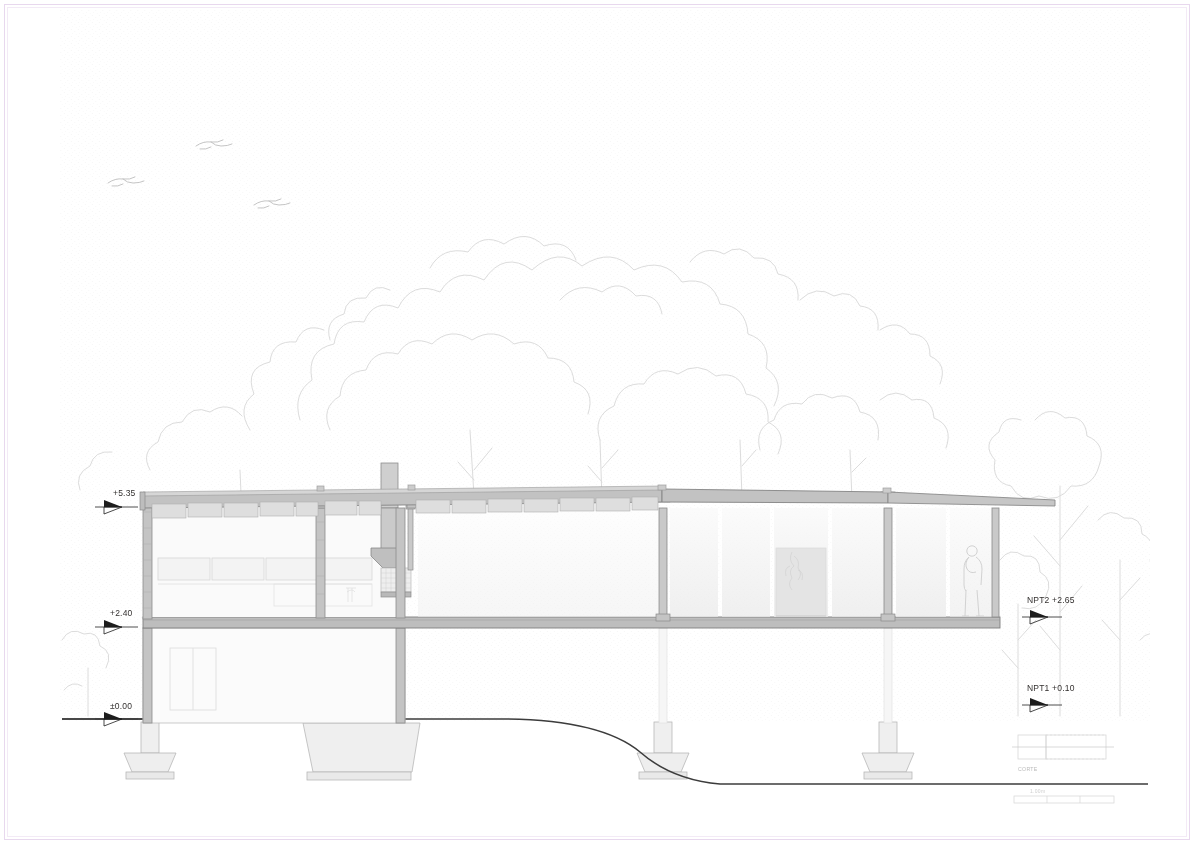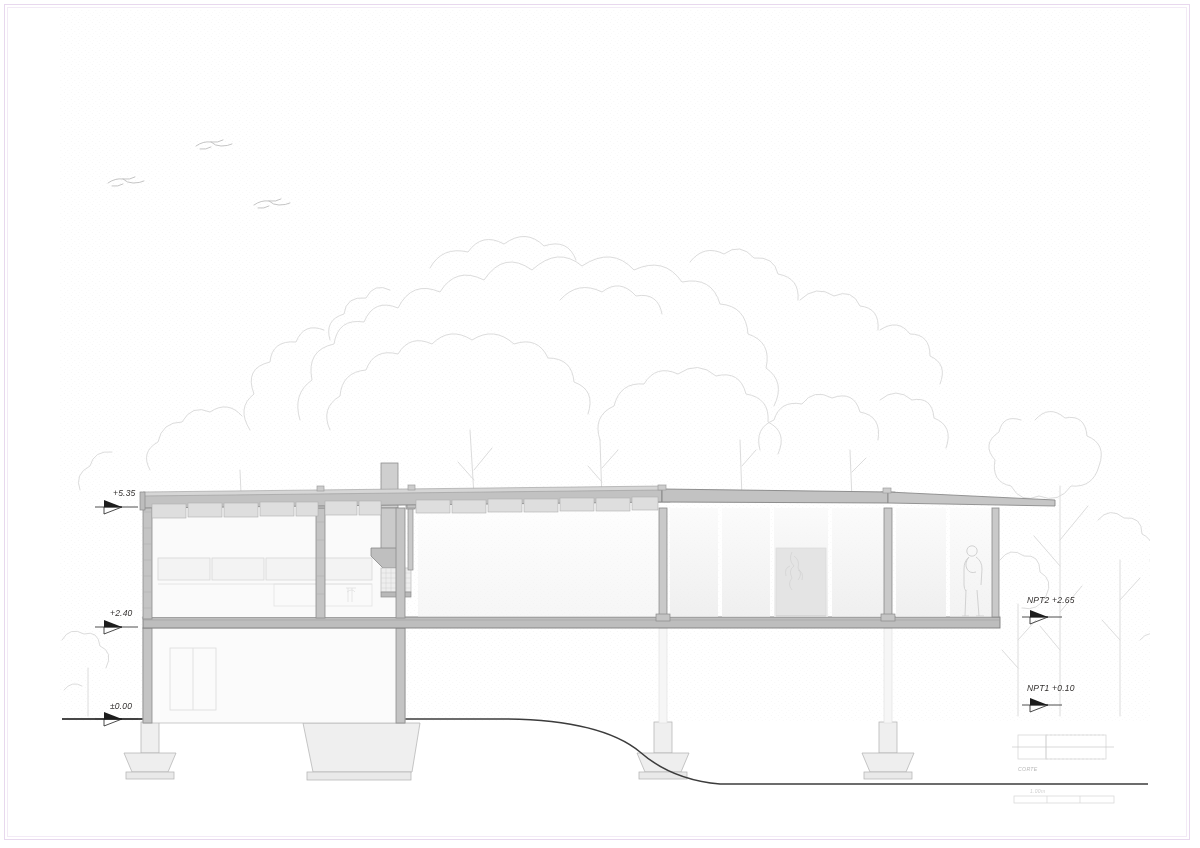--- a/index.html
+++ b/index.html
@@ -1,18 +1,18 @@
 <!DOCTYPE html>
 <html><head>
 <meta charset="utf-8">
 <style>
   html,body{margin:0;padding:0;background:#ffffff;}
   body{width:1200px;height:848px;overflow:hidden;
        font-family:"Liberation Sans","DejaVu Sans",sans-serif;}
-  #sheet{position:relative;width:1088px;height:848px;background:#ffffff;font-style:italic;}
+  #sheet{position:relative;width:1088px;height:848px;background:#ffffff;}
   #border-frame{position:absolute;left:4px;top:4px;width:1186px;height:836px;
        border:1px solid #e8d8ee;box-sizing:border-box;pointer-events:none;}
   #border-frame2{position:absolute;left:7px;top:7px;width:1180px;height:830px;
        border:1px solid #f3eaf6;box-sizing:border-box;pointer-events:none;}
   svg#draw{position:absolute;left:0;top:0;width:1200px;height:848px;display:block;}
   .lvl-text{font-size:8.5px;fill:#33302f;font-family:"Liberation Sans",sans-serif;
        letter-spacing:.2px;}
   .tiny-text{font-size:5.2px;fill:#b9b9b9;font-family:"Liberation Sans",sans-serif;
        letter-spacing:.3px;}
   .tiny-text2{font-size:5px;fill:#cfcfcf;font-family:"Liberation Sans",sans-serif;

